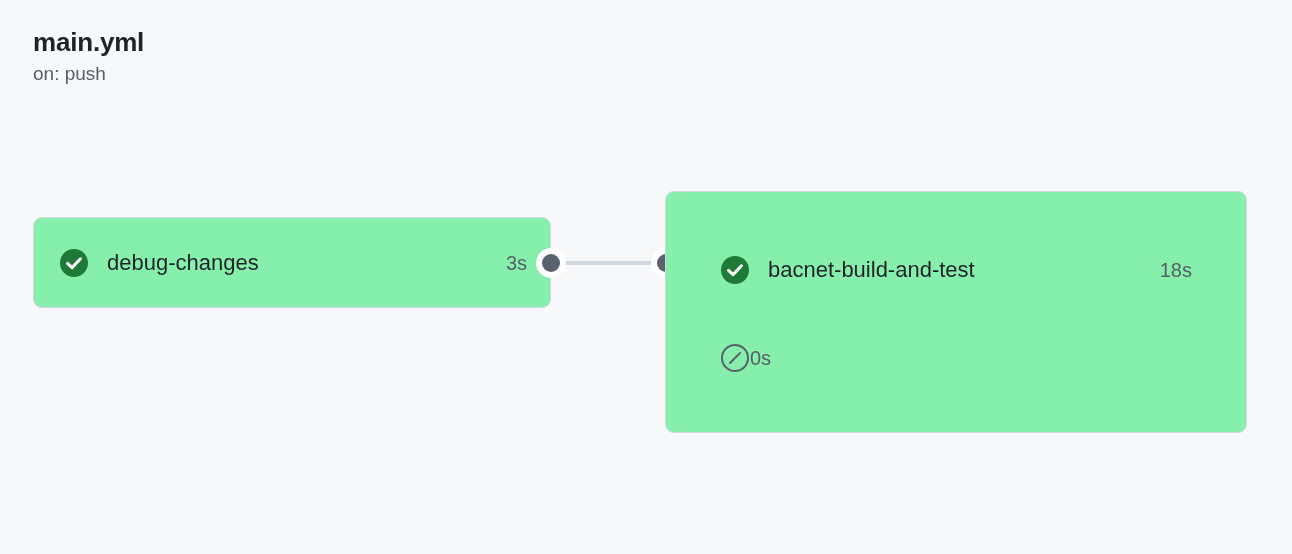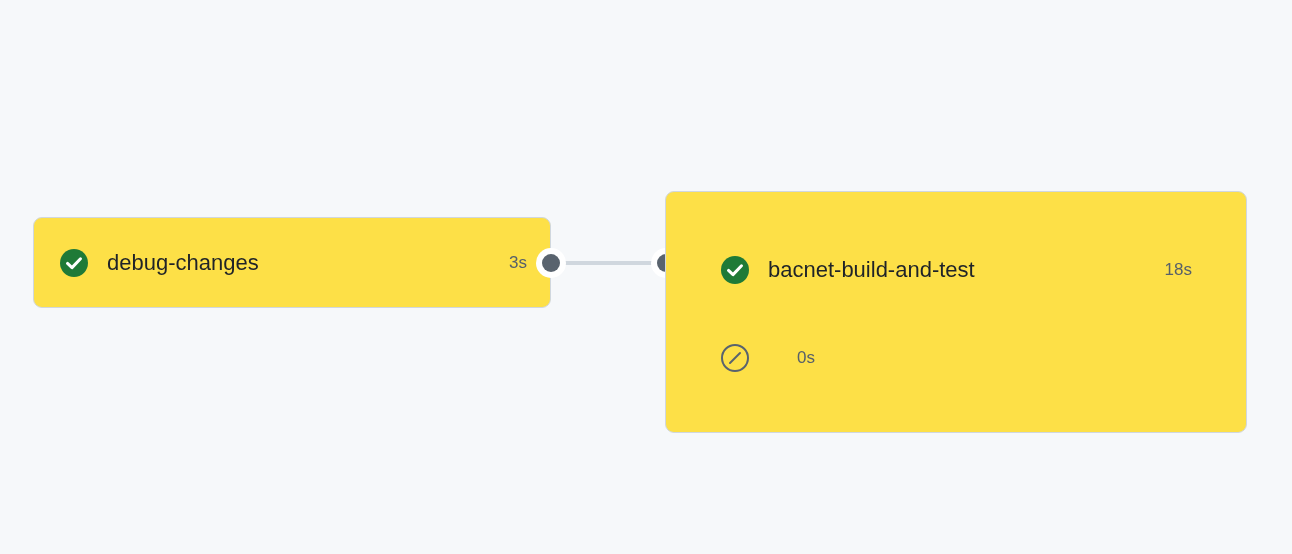--- a/index.html
+++ b/index.html
@@ -40,21 +40,21 @@
     font-size: 19px;
     font-weight: normal;
     color: #57606a;
     line-height: 24px;
     white-space: nowrap;
   }
 
   
   .node-card {
     position: absolute;
-    background: #fde047;
+    background: #86efac;
     border: 1px solid #d0d7de;
     border-radius: 9px;
     box-sizing: border-box;
     padding-left: 48px;
   }
   #card-debug-changes {
     left: 33px;
     top: 217px;
     width: 518px;
     height: 91px;
@@ -99,27 +99,26 @@
   .job-name {
     margin-left: 18px;
     font-size: 22px;
     color: #1f2328;
     line-height: 30px;
     white-space: nowrap;
     flex: 1 1 auto;
   }
 
   .job-duration {
-    font-size: 17px;
+    font-size: 20px;
     color: #57606a;
     line-height: 30px;
     white-space: nowrap;
     text-align: center;
     flex: 0 0 auto;
-    margin-left: 47px;
   }
 
   
   .edge-line {
     position: absolute;
     left: 551px;
     top: 261px;
     width: 115px;
     height: 4px;
     background: #d0d7de;
@@ -149,20 +148,24 @@
   #connector-target {
     left: 651px;
     top: 248px;
   }
 </style>
 </head>
 <body>
 
 <div id="workflow-canvas">
 
+  <div class="wf-header">
+    <div class="wf-title">main.yml</div>
+    <div class="wf-subtitle">on: push</div>
+  </div>
 
   <div class="node-card" id="card-debug-changes">
     <div class="job-row" id="row-debug-changes">
       <svg class="status-icon" viewBox="0 0 30 30">
         <circle cx="15" cy="15" r="14" fill="#1f7a37"></circle>
         <path d="M8.5 15.4 L13 19.6 L21.5 10.8" fill="none" stroke="#ffffff" stroke-width="3" stroke-linecap="round" stroke-linejoin="round"></path>
       </svg>
       <span class="job-name">debug-changes</span>
       <span class="job-duration">3s</span>
     </div>

